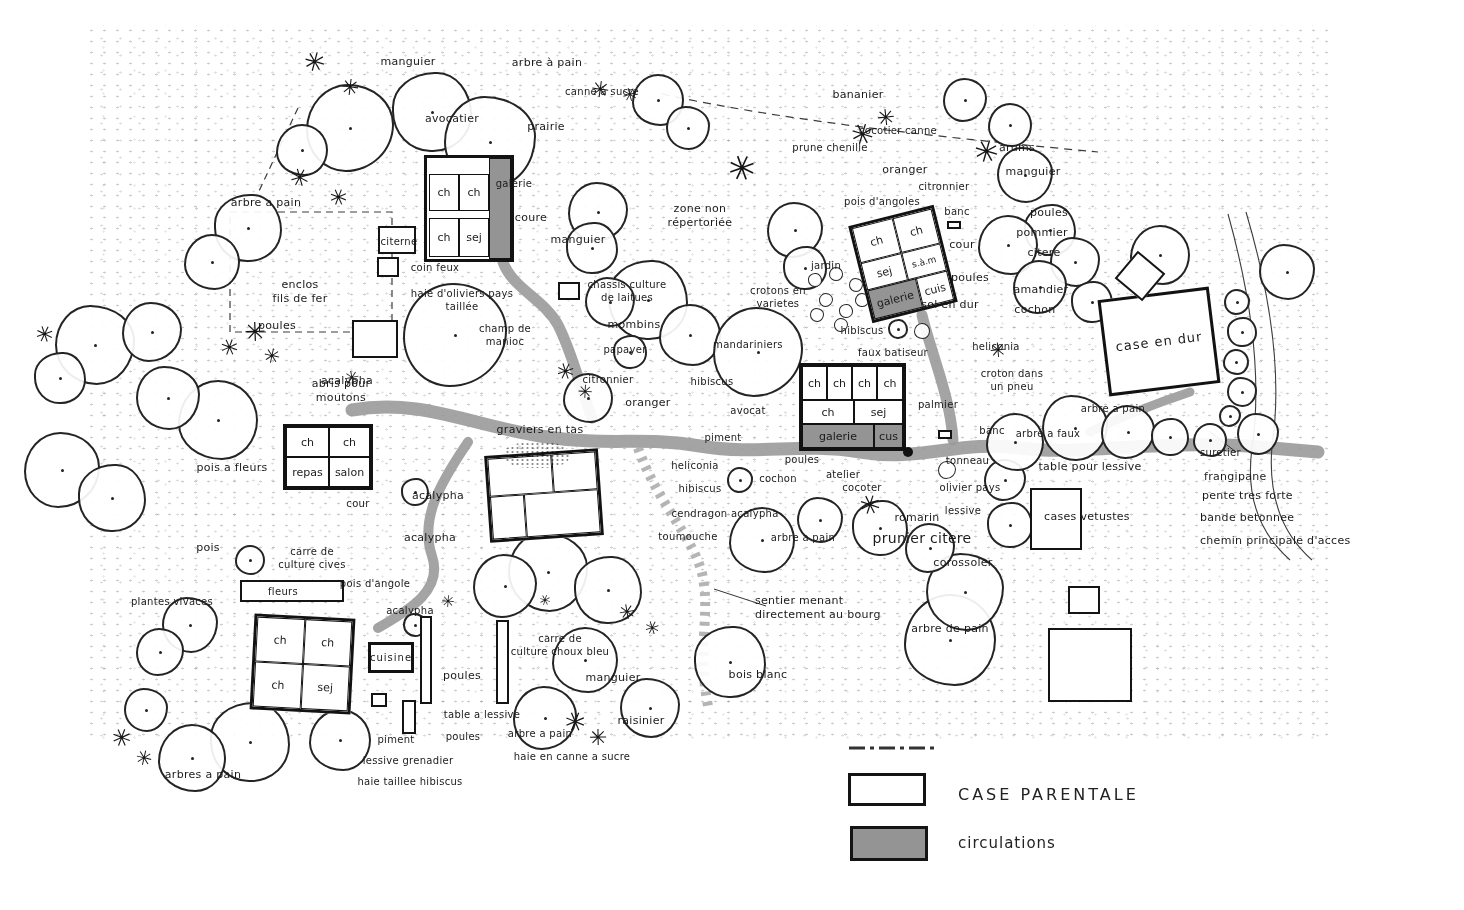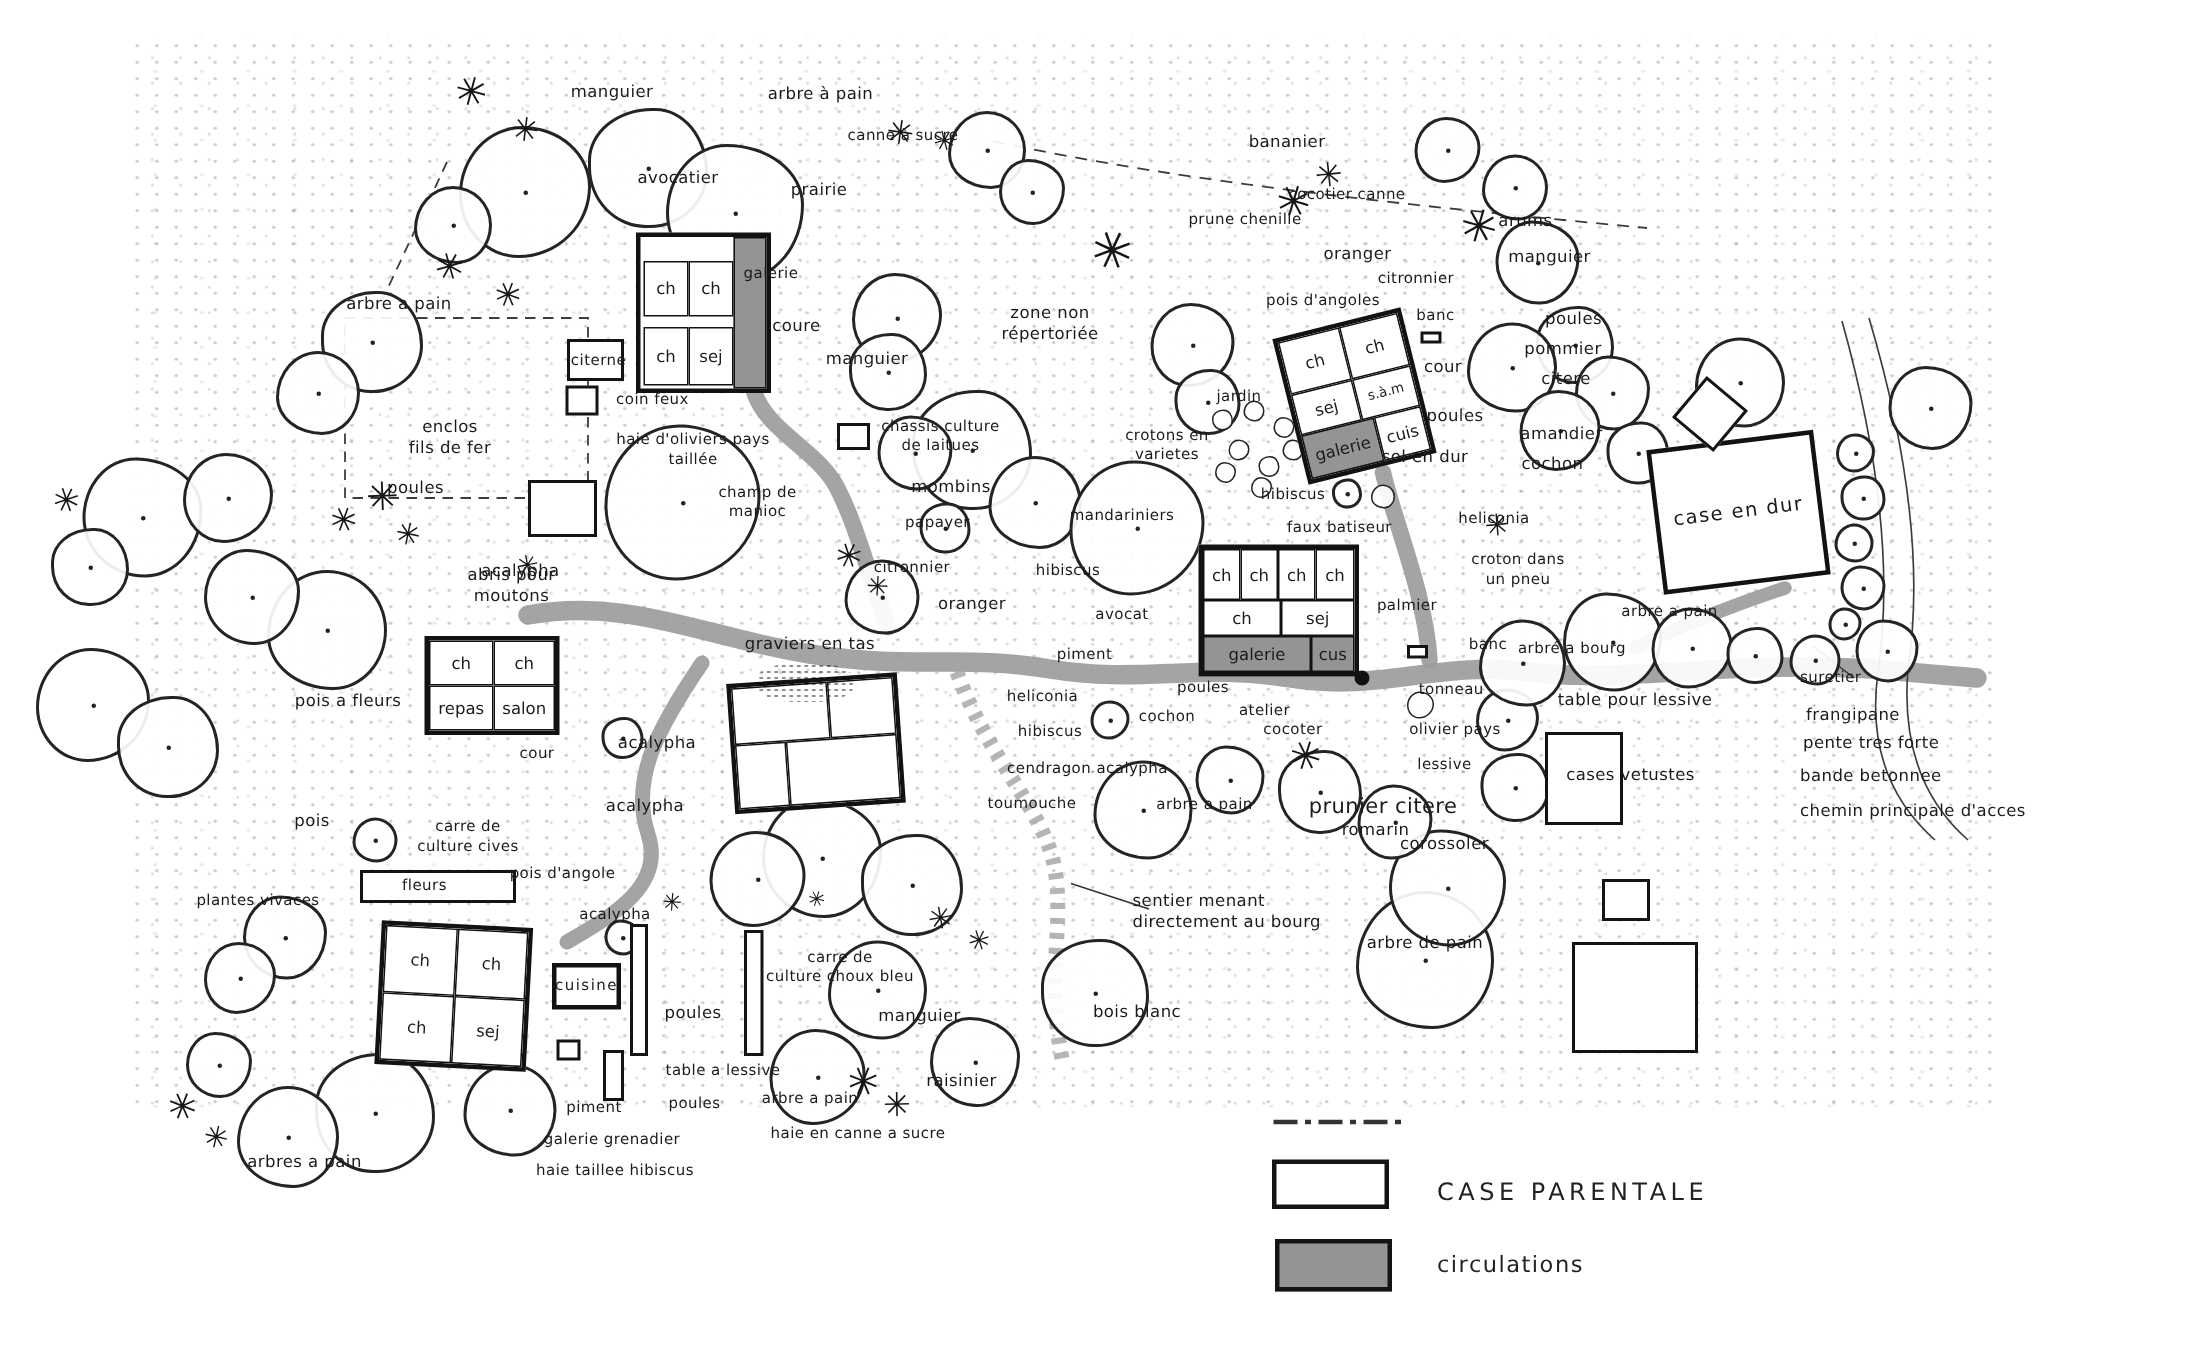--- a/index.html
+++ b/index.html
@@ -316,30 +316,30 @@
       <div class="maplabel" style="left: 540px; top: 430px;">graviers en tas</div>
       <div class="maplabel" style="left: 802px; top: 459px; font-size: 10px;">poules</div>
       <div class="maplabel" style="left: 843px; top: 474px; font-size: 10px;">atelier</div>
       <div class="maplabel" style="left: 778px; top: 478px; font-size: 10px;">cochon</div>
       <div class="maplabel" style="left: 862px; top: 487px; font-size: 10px;">cocoter</div>
       <div class="maplabel" style="left: 695px; top: 465px; font-size: 10px;">heliconia</div>
       <div class="maplabel" style="left: 700px; top: 488px; font-size: 10px;">hibiscus</div>
       <div class="maplabel" style="left: 725px; top: 513px; font-size: 10px;">cendragon acalypha</div>
       <div class="maplabel" style="left: 688px; top: 536px; font-size: 10px;">toumouche</div>
       <div class="maplabel" style="left: 803px; top: 537px; font-size: 10px;">arbre a pain</div>
-      <div class="maplabel" style="left: 917px; top: 518px; margin-top: 36px;">romarin</div>
+      <div class="maplabel" style="left: 917px; top: 518px;">romarin</div>
       <div class="maplabel" style="left: 922px; top: 538px; font-size: 14px;">prunier citere</div>
       <div class="maplabel" style="left: 962px; top: 460px; font-size: 10px; padding-left: 11px;">tonneau</div>
       <div class="maplabel" style="left: 970px; top: 487px; font-size: 10px;">olivier pays</div>
       <div class="maplabel" style="left: 963px; top: 510px; font-size: 10px;">lessive</div>
       <div class="maplabel" style="left: 1087px; top: 517px;">cases vetustes</div>
       <div class="maplabel" style="left: 963px; top: 563px;">corossoler</div>
       <div class="maplabel" style="left: 1090px; top: 467px;">table pour lessive</div>
       <div class="maplabel" style="left: 992px; top: 430px; font-size: 10px;">banc</div>
-      <div class="maplabel" style="left: 1048px; top: 433px; font-size: 10px;">arbré a bourg</div>
+      <div class="maplabel" style="left: 1048px; top: 433px; font-size: 10px;">arbré a faux</div>
       <div class="maplabel" style="left: 1113px; top: 408px; font-size: 10px;">arbre a pain</div>
       <div class="maplabel" style="left: 996px; top: 346px; font-size: 10px;">heliconia</div>
       <div class="maplabel" style="left: 1012px; top: 380px; font-size: 10px;">croton dans
 un pneu</div>
       <div class="maplabel" style="left: 938px; top: 404px; font-size: 10px;">palmier</div>
       <div class="maplabel" style="left: 1041px; top: 290px;">amandier</div>
       <div class="maplabel" style="left: 1035px; top: 310px;">cochon</div>
       <div class="maplabel" style="left: 970px; top: 278px;">poules</div>
       <div class="maplabel" style="left: 950px; top: 305px; font-size: 11px;">sol en dur</div>
       <div class="maplabel left" style="left: 1200px; top: 452px; font-size: 10px;">suretier</div>
@@ -359,21 +359,21 @@
       <div class="maplabel" style="left: 172px; top: 601px; font-size: 10px;">plantes vivaces</div>
       <div class="maplabel" style="left: 410px; top: 610px; font-size: 10px;">acalypha</div>
       <div class="maplabel" style="left: 514px; top: 183px; font-size: 10px;">galerie</div>
       <div class="maplabel" style="left: 462px; top: 676px;">poules</div>
       <div class="maplabel" style="left: 560px; top: 645px; font-size: 10px;">carre de
 culture choux bleu</div>
       <div class="maplabel" style="left: 613px; top: 678px;">manguier</div>
       <div class="maplabel" style="left: 482px; top: 714px; font-size: 10px;">table a lessive</div>
       <div class="maplabel" style="left: 463px; top: 736px; font-size: 10px;">poules</div>
       <div class="maplabel" style="left: 396px; top: 739px; font-size: 10px;">piment</div>
-      <div class="maplabel" style="left: 408px; top: 760px; font-size: 10px;">galerie grenadier</div>
+      <div class="maplabel" style="left: 408px; top: 760px; font-size: 10px;">lessive grenadier</div>
       <div class="maplabel" style="left: 410px; top: 781px; font-size: 10px;">haie taillee hibiscus</div>
       <div class="maplabel" style="left: 203px; top: 775px;">arbres a pain</div>
       <div class="maplabel" style="left: 540px; top: 733px; font-size: 10px;">arbre a pain</div>
       <div class="maplabel" style="left: 572px; top: 756px; font-size: 10px;">haie en canne a sucre</div>
       <div class="maplabel" style="left: 641px; top: 721px;">raisinier</div>
       <div class="maplabel" style="left: 758px; top: 675px;">bois blanc</div>
       <div class="maplabel left" style="left: 755px; top: 608px;">sentier menant
 directement au bourg</div>
       <div class="maplabel" style="left: 950px; top: 629px;">arbre de pain</div>
     </div>

